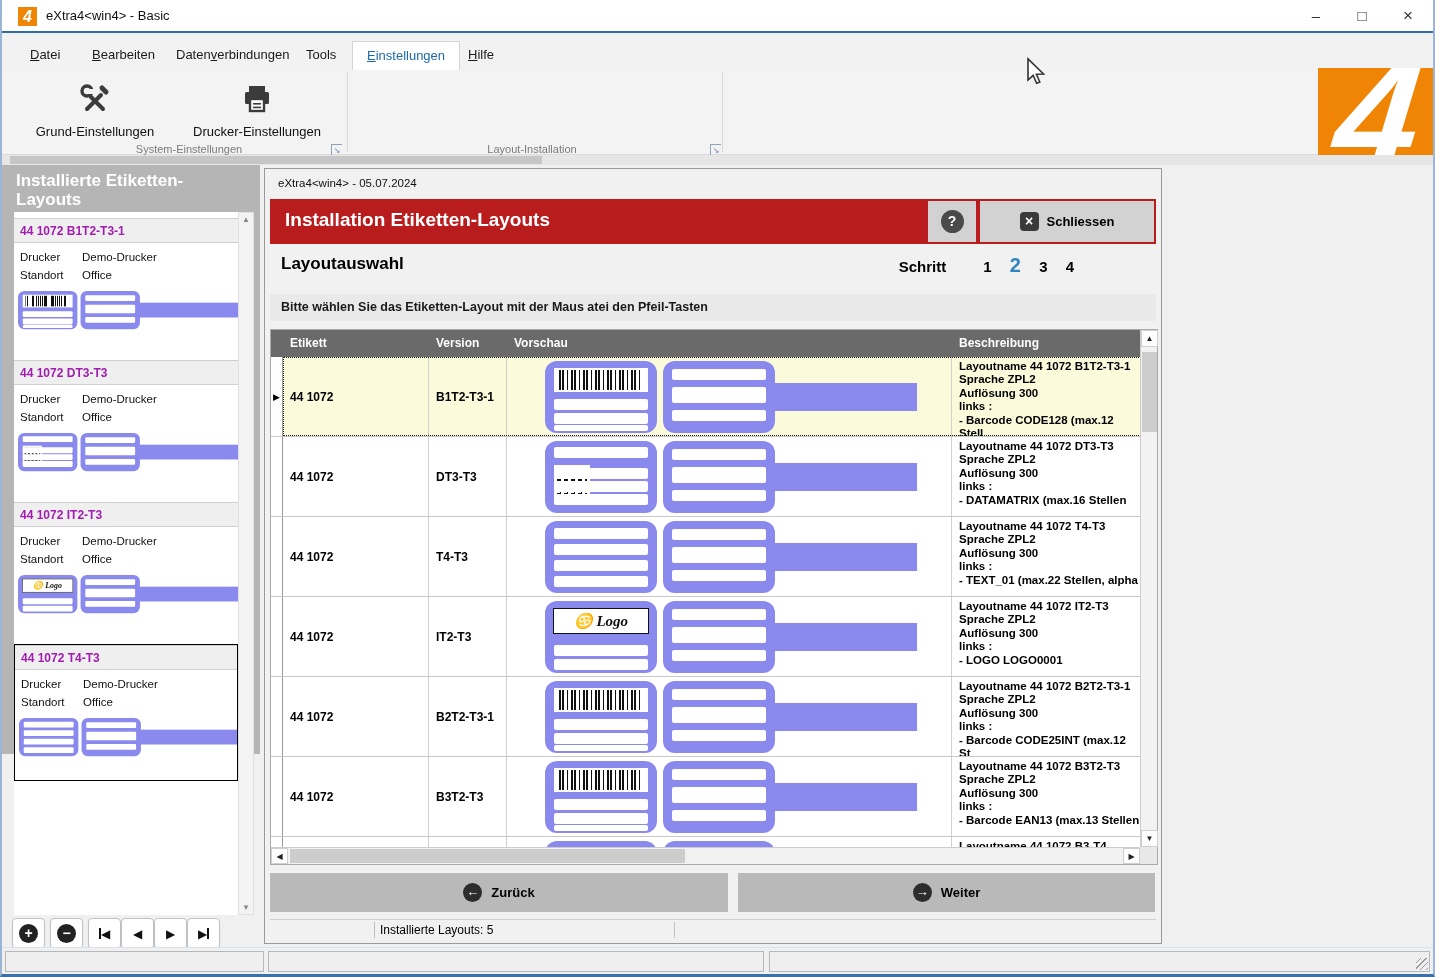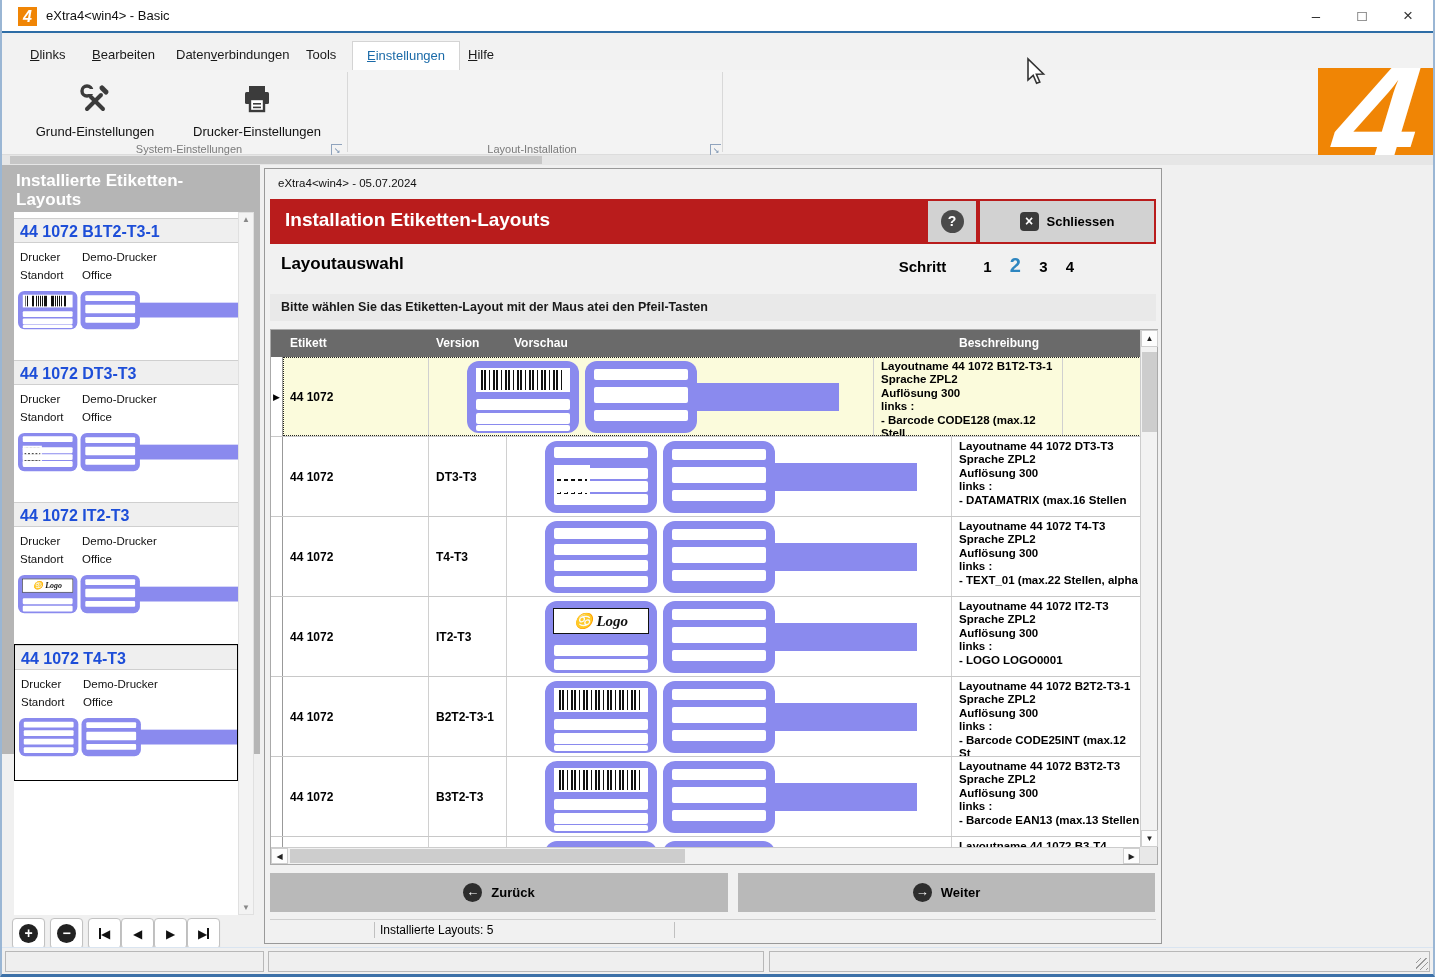--- a/index.html
+++ b/index.html
@@ -37,21 +37,21 @@
   .under-ribbon { position:absolute; left:0; top:155px; right:0; height:10px; background:#e6e6e6; }
   .under-ribbon .seg { position:absolute; left:8px; top:1px; width:532px; height:8px; background:#c6c6c6; }
 
   
   .sidebar { position:absolute; left:0; top:165px; width:258px; height:589px; background:#b5b5b5; }
   .sb-title { position:absolute; left:14px; top:6px; width:220px; font-size:17px; font-weight:bold; color:#fff; line-height:19px; }
   .sb-list { position:absolute; left:12px; top:47px; width:224px; height:703px; background:#fff; overflow:hidden; }
   .sb-scroll { position:absolute; left:236px; top:47px; width:16px; height:703px; background:#f3f3f3; border:1px solid #e0e0e0; }
   .sb-scroll .a { position:absolute; left:0; width:14px; text-align:center; font-size:8px; color:#888; }
   .card { position:relative; margin:6px 0 7px 0; background:#fff; overflow:hidden; }
-  .card-title { height:25px; line-height:25px; padding-left:6px; font-size:16px; font-weight:bold; color:#1d4ed8;
+  .card-title { height:25px; line-height:25px; padding-left:6px; font-size:12px; font-weight:bold; color:#a21caf;
      background:#efefef; border-top:1px solid #cfcfcf; border-bottom:1px solid #cfcfcf; }
   .card-fields { padding:8px 0 4px 6px; }
   .frow { font-size:11.5px; color:#111; margin-bottom:6px; }
   .flab { display:inline-block; width:62px; }
   .card-pvwrap { position:relative; height:62px; margin-left:4px; }
   .card4 { border:1px solid #000; }
 
   
   .pv { position:relative; width:410px; height:72px; }
   .pv .lab { position:absolute; top:0; height:72px; width:112px; background:#8a8aee; border-radius:12px; }
@@ -149,21 +149,21 @@
 
 <div class="titlebar">
   <div class="app-icon">4</div>
   <div class="app-title">eXtra4&lt;win4&gt;  -  Basic</div>
   <div class="winbtn min">–</div>
   <div class="winbtn max">□</div>
   <div class="winbtn close">×</div>
 </div>
 
 <div class="menubar">
-  <div class="menu-item" style="left:14px"><span></span><span class="k">D</span><span>links</span></div>
+  <div class="menu-item" style="left:14px"><span></span><span class="k">D</span><span>atei</span></div>
   <div class="menu-item" style="left:76px"><span></span><span class="k">B</span><span>earbeiten</span></div>
   <div class="menu-item" style="left:160px"><span>Daten</span><span class="k">v</span><span>erbindungen</span></div>
   <div class="menu-item" style="left:290px"><span>Tools</span></div>
   <div class="menu-item active" style="left:350px"><span></span><span class="k">E</span><span>instellungen</span></div>
   <div class="menu-item" style="left:452px"><span></span><span class="k">H</span><span>ilfe</span></div>
 </div>
 
 <div class="ribbon">
   <div class="rib-btn" style="left:180px; width:150px">
     <div class="ric">
@@ -373,20 +373,21 @@
       <div class="c3">Vorschau</div>
       <div class="c4">Beschreibung</div>
     </div>
     <div class="tbody">
 
       <div class="trow sel">
         <div class="c0">
             <span>▶</span>
           </div>
         <div class="c1 cellb">44 1072</div>
+        <div class="c2 cellb">B1T2-T3-1</div>
         <div class="c3 c-pre">
           <div class="pv">
             <div class="lab l">
                 <div class="bcbox">
                   <div class="bars"></div>
                 </div>
                 <div class="st b1"></div>
                 <div class="st b2"></div>
                 <div class="st b3"></div>
               </div>

